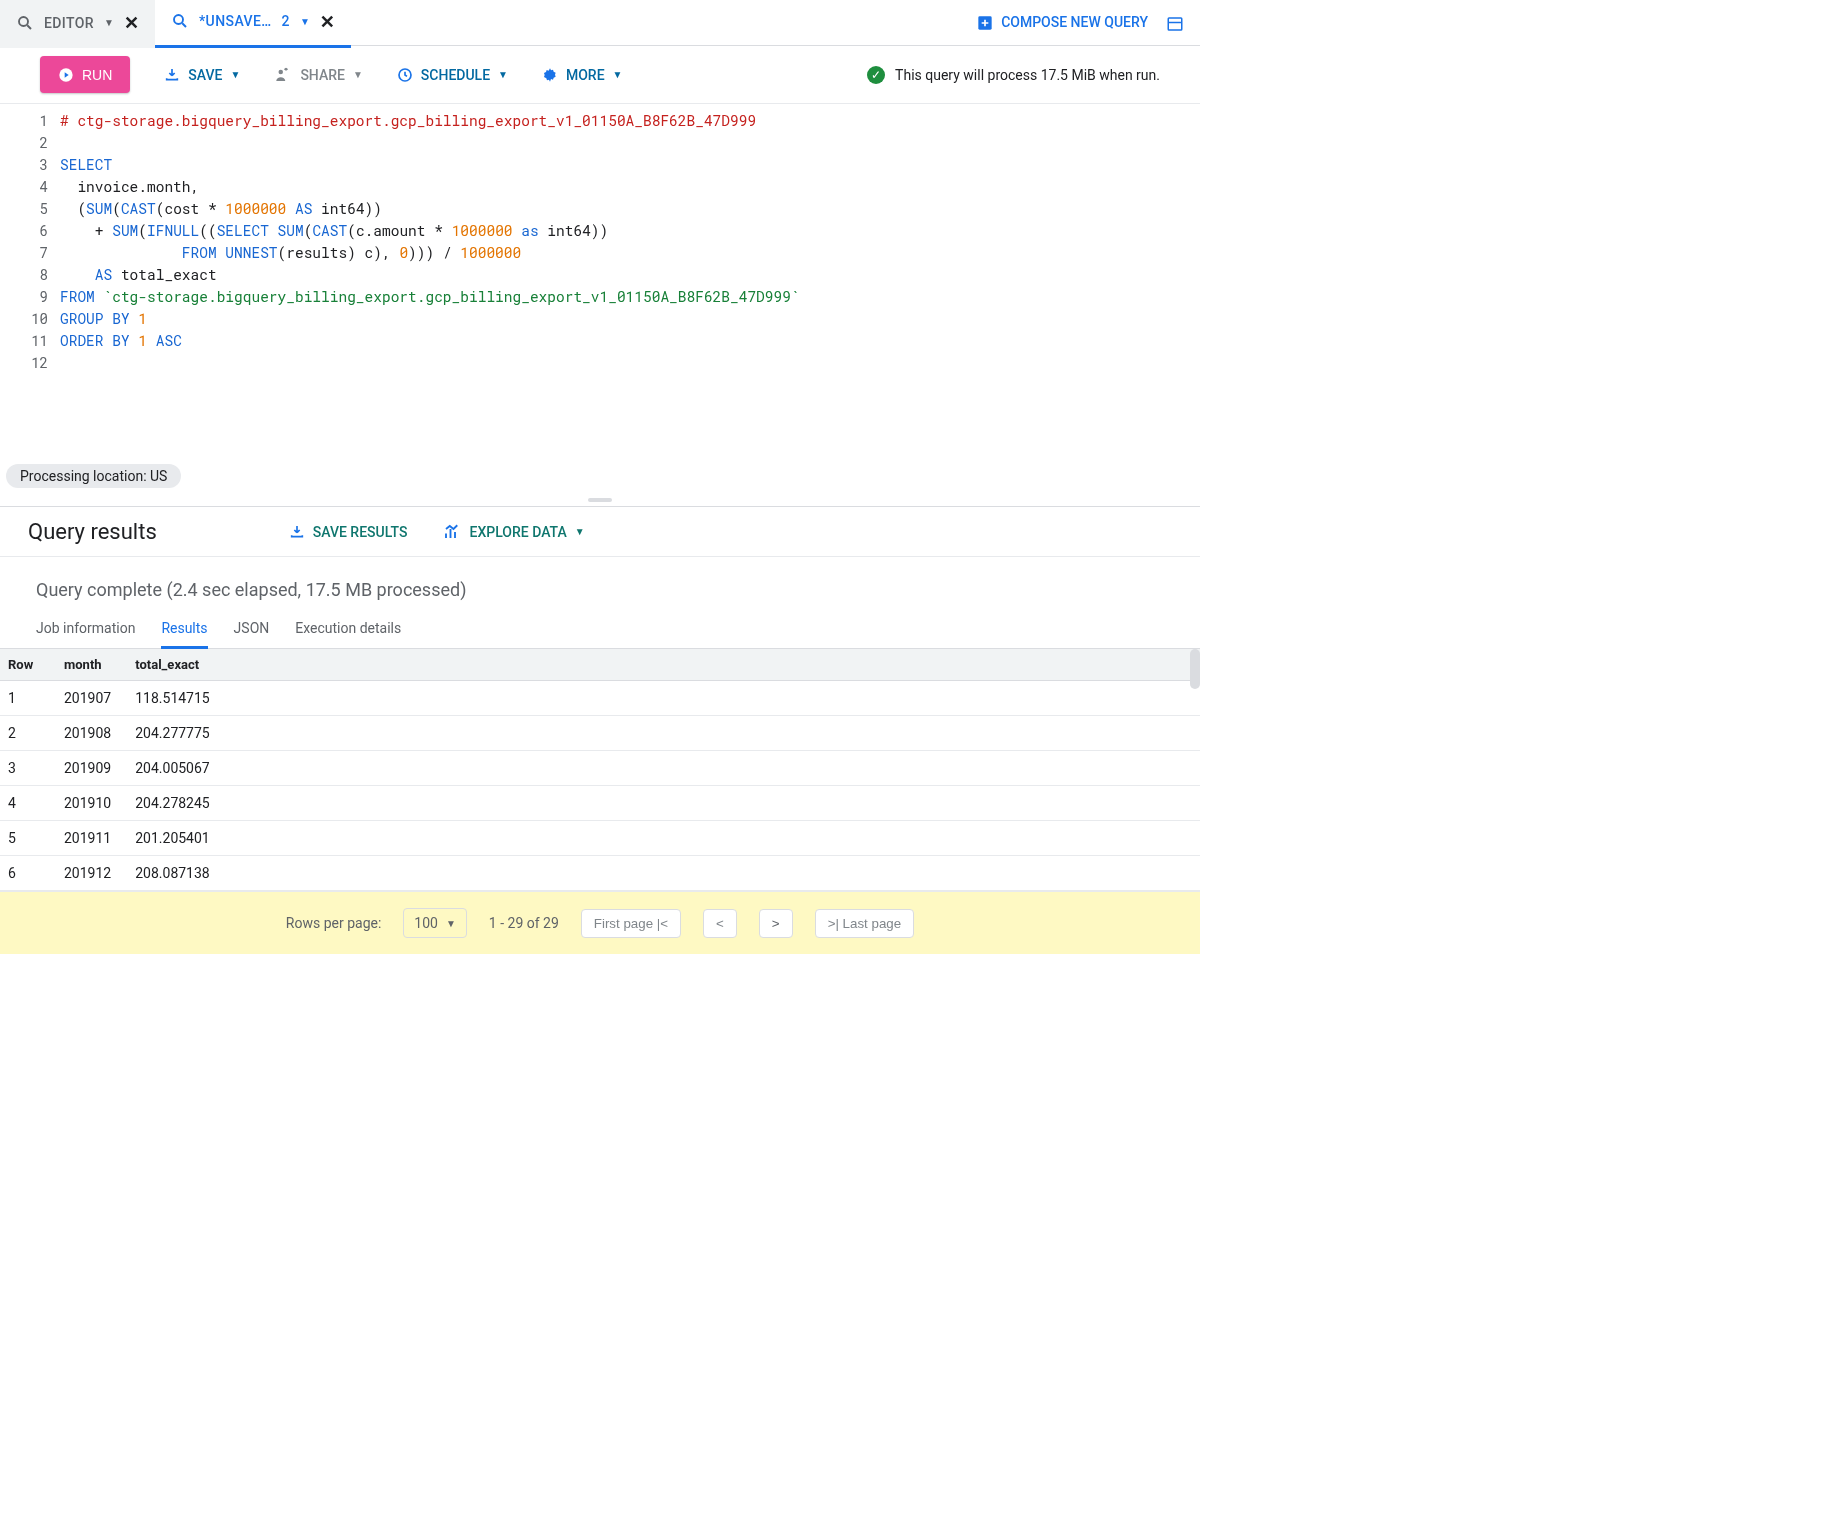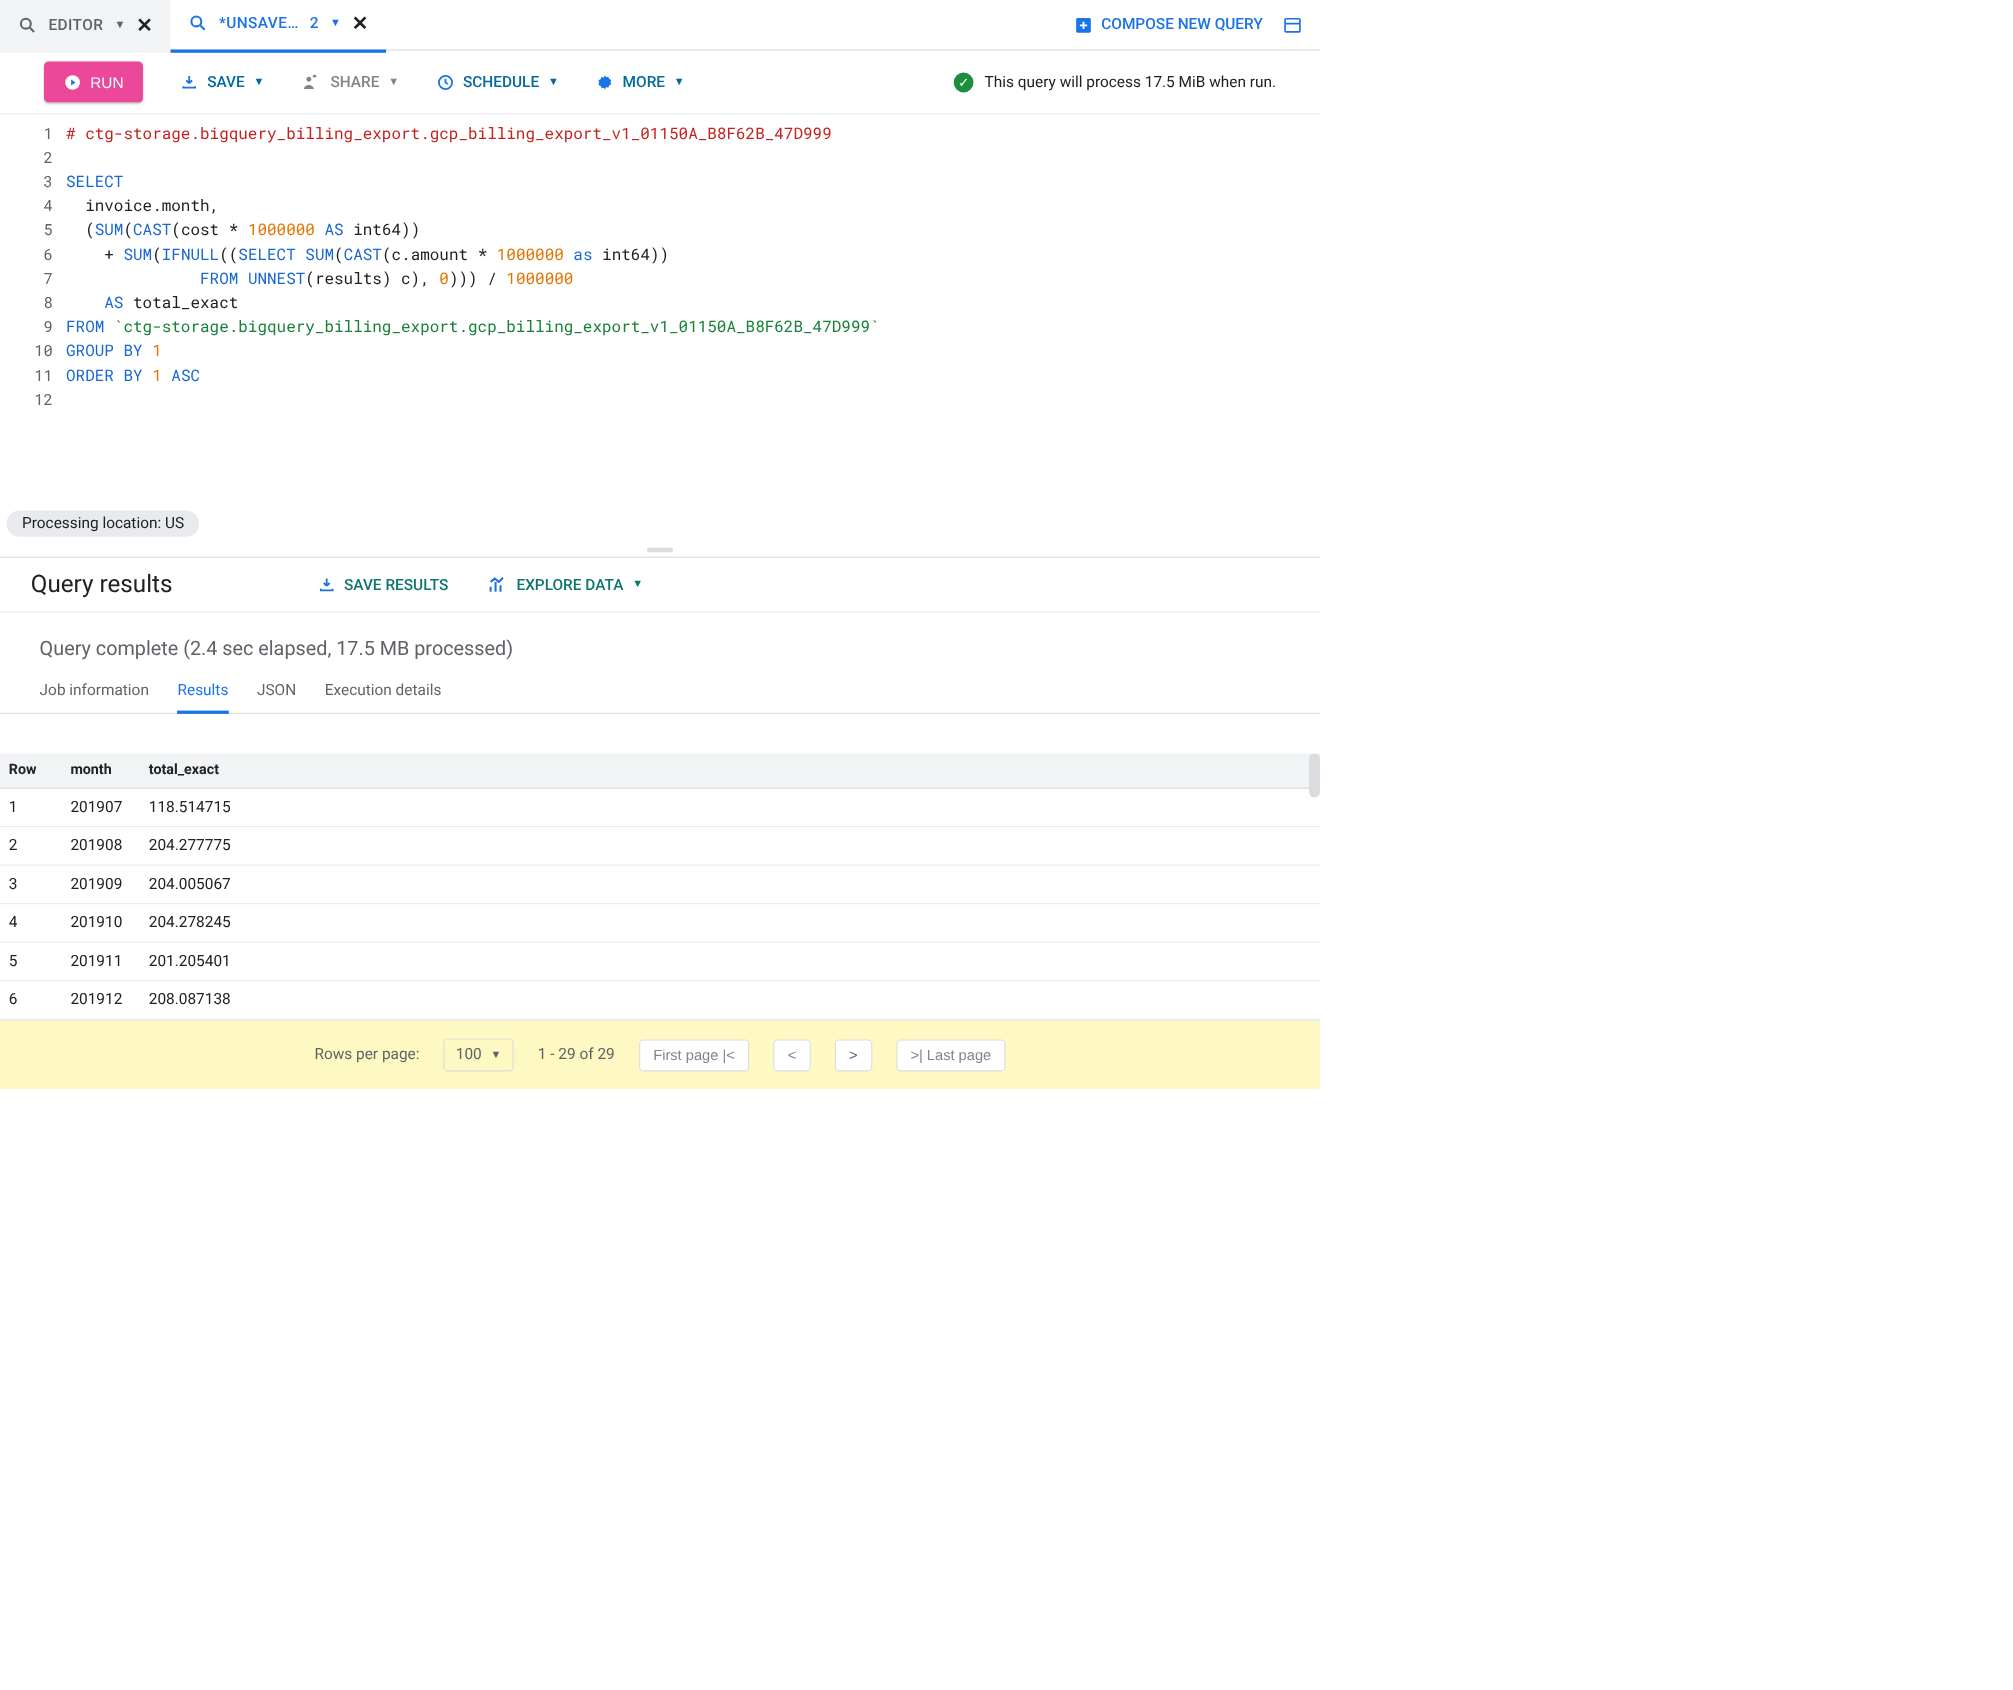--- a/index.html
+++ b/index.html
@@ -158,21 +158,21 @@
   background: #f1f3f4;
   border-bottom: 1px solid #dadce0;
 }
 .data-table th:first-child { padding-left: 8px; }
 .data-table td {
   padding: 9px 12px;
   border-bottom: 1px solid #e8eaed;
   font-size: 14px;
 }
 .data-table td:first-child { padding-left: 8px; }
-.table-scroll { position: relative; margin-top: 36px; }
+.table-scroll { position: relative; }
 .vscroll {
   position: absolute; right: 0; top: 0; width: 10px; height: 40px;
   background: #dadce0; border-radius: 5px;
 }
 
 .pagination {
   display: flex;
   align-items: center;
   justify-content: center;
   gap: 22px;

